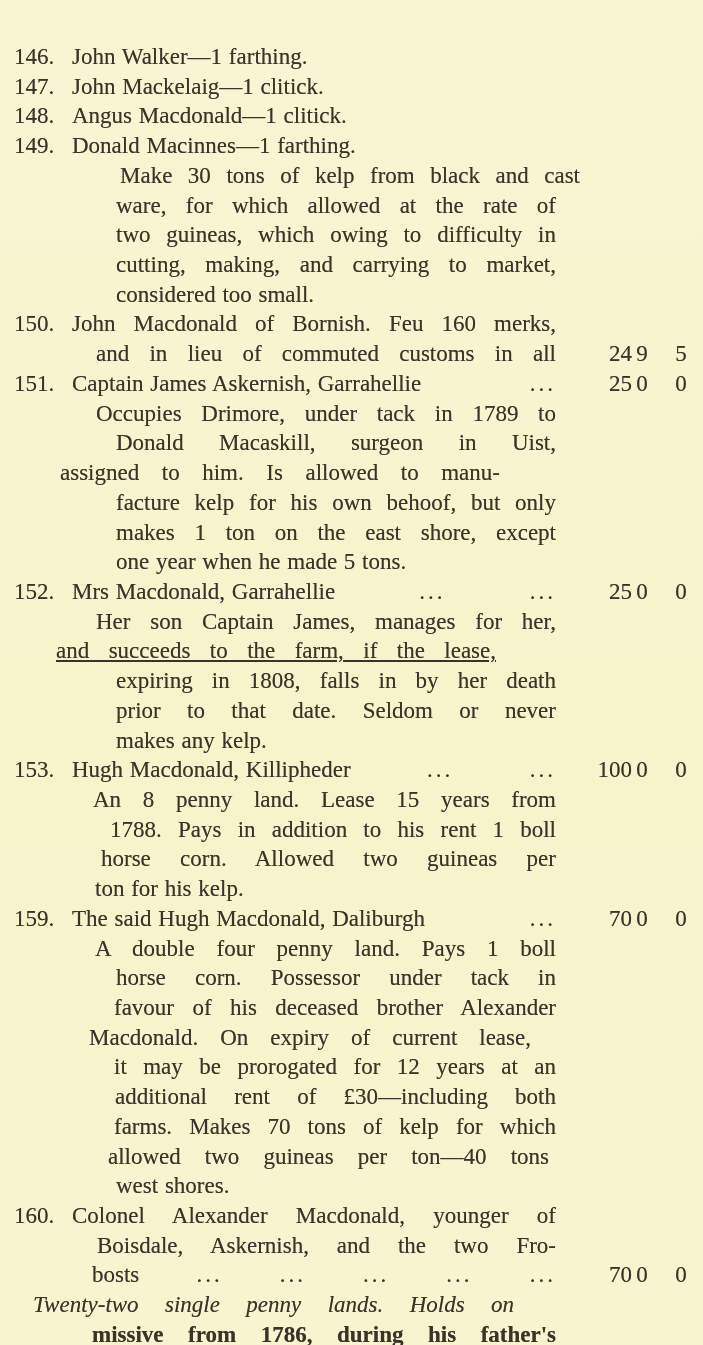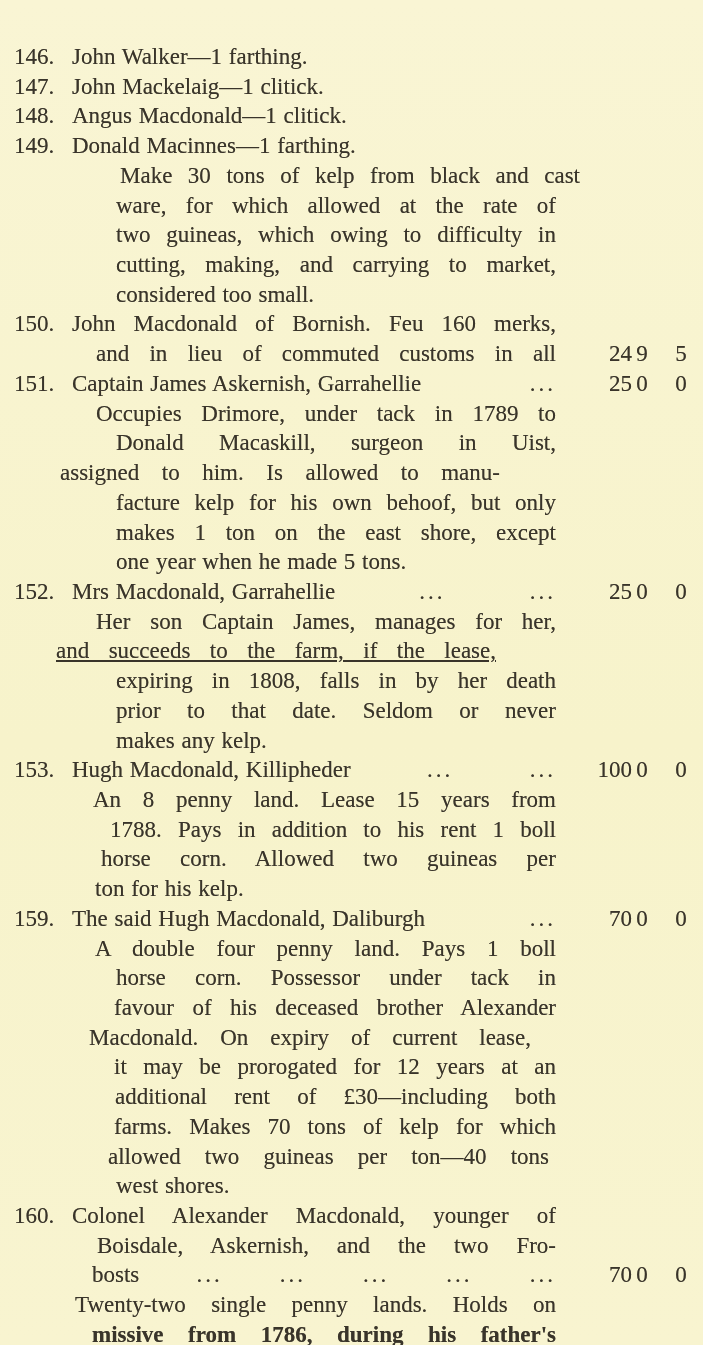--- a/index.html
+++ b/index.html
@@ -219,20 +219,20 @@
             <span class="dots">...</span>
             <span class="dots">...</span>
             <span class="dots">...</span>
             <span class="dots">...</span>
           </div>
           <span class="amt l">70</span>
           <span class="amt s">0</span>
           <span class="amt p">0</span>
         </div>
         <div class="row">
-          <div class="txt j" style="margin-left: 75px; width: 481px;">Twenty-two single penny lands.  Holds on</div>
+          <div class="txt j" style="margin-left: 33px; width: 481px; font-style: italic;">Twenty-two single penny lands.  Holds on</div>
         </div>
         <div class="row">
           <div class="txt j" style="margin-left: 92px; width: 464px; font-weight: bold;">missive from 1786, during his father's</div>
         </div>
       </div>
     </div>
 </div>
 
 </body></html>

